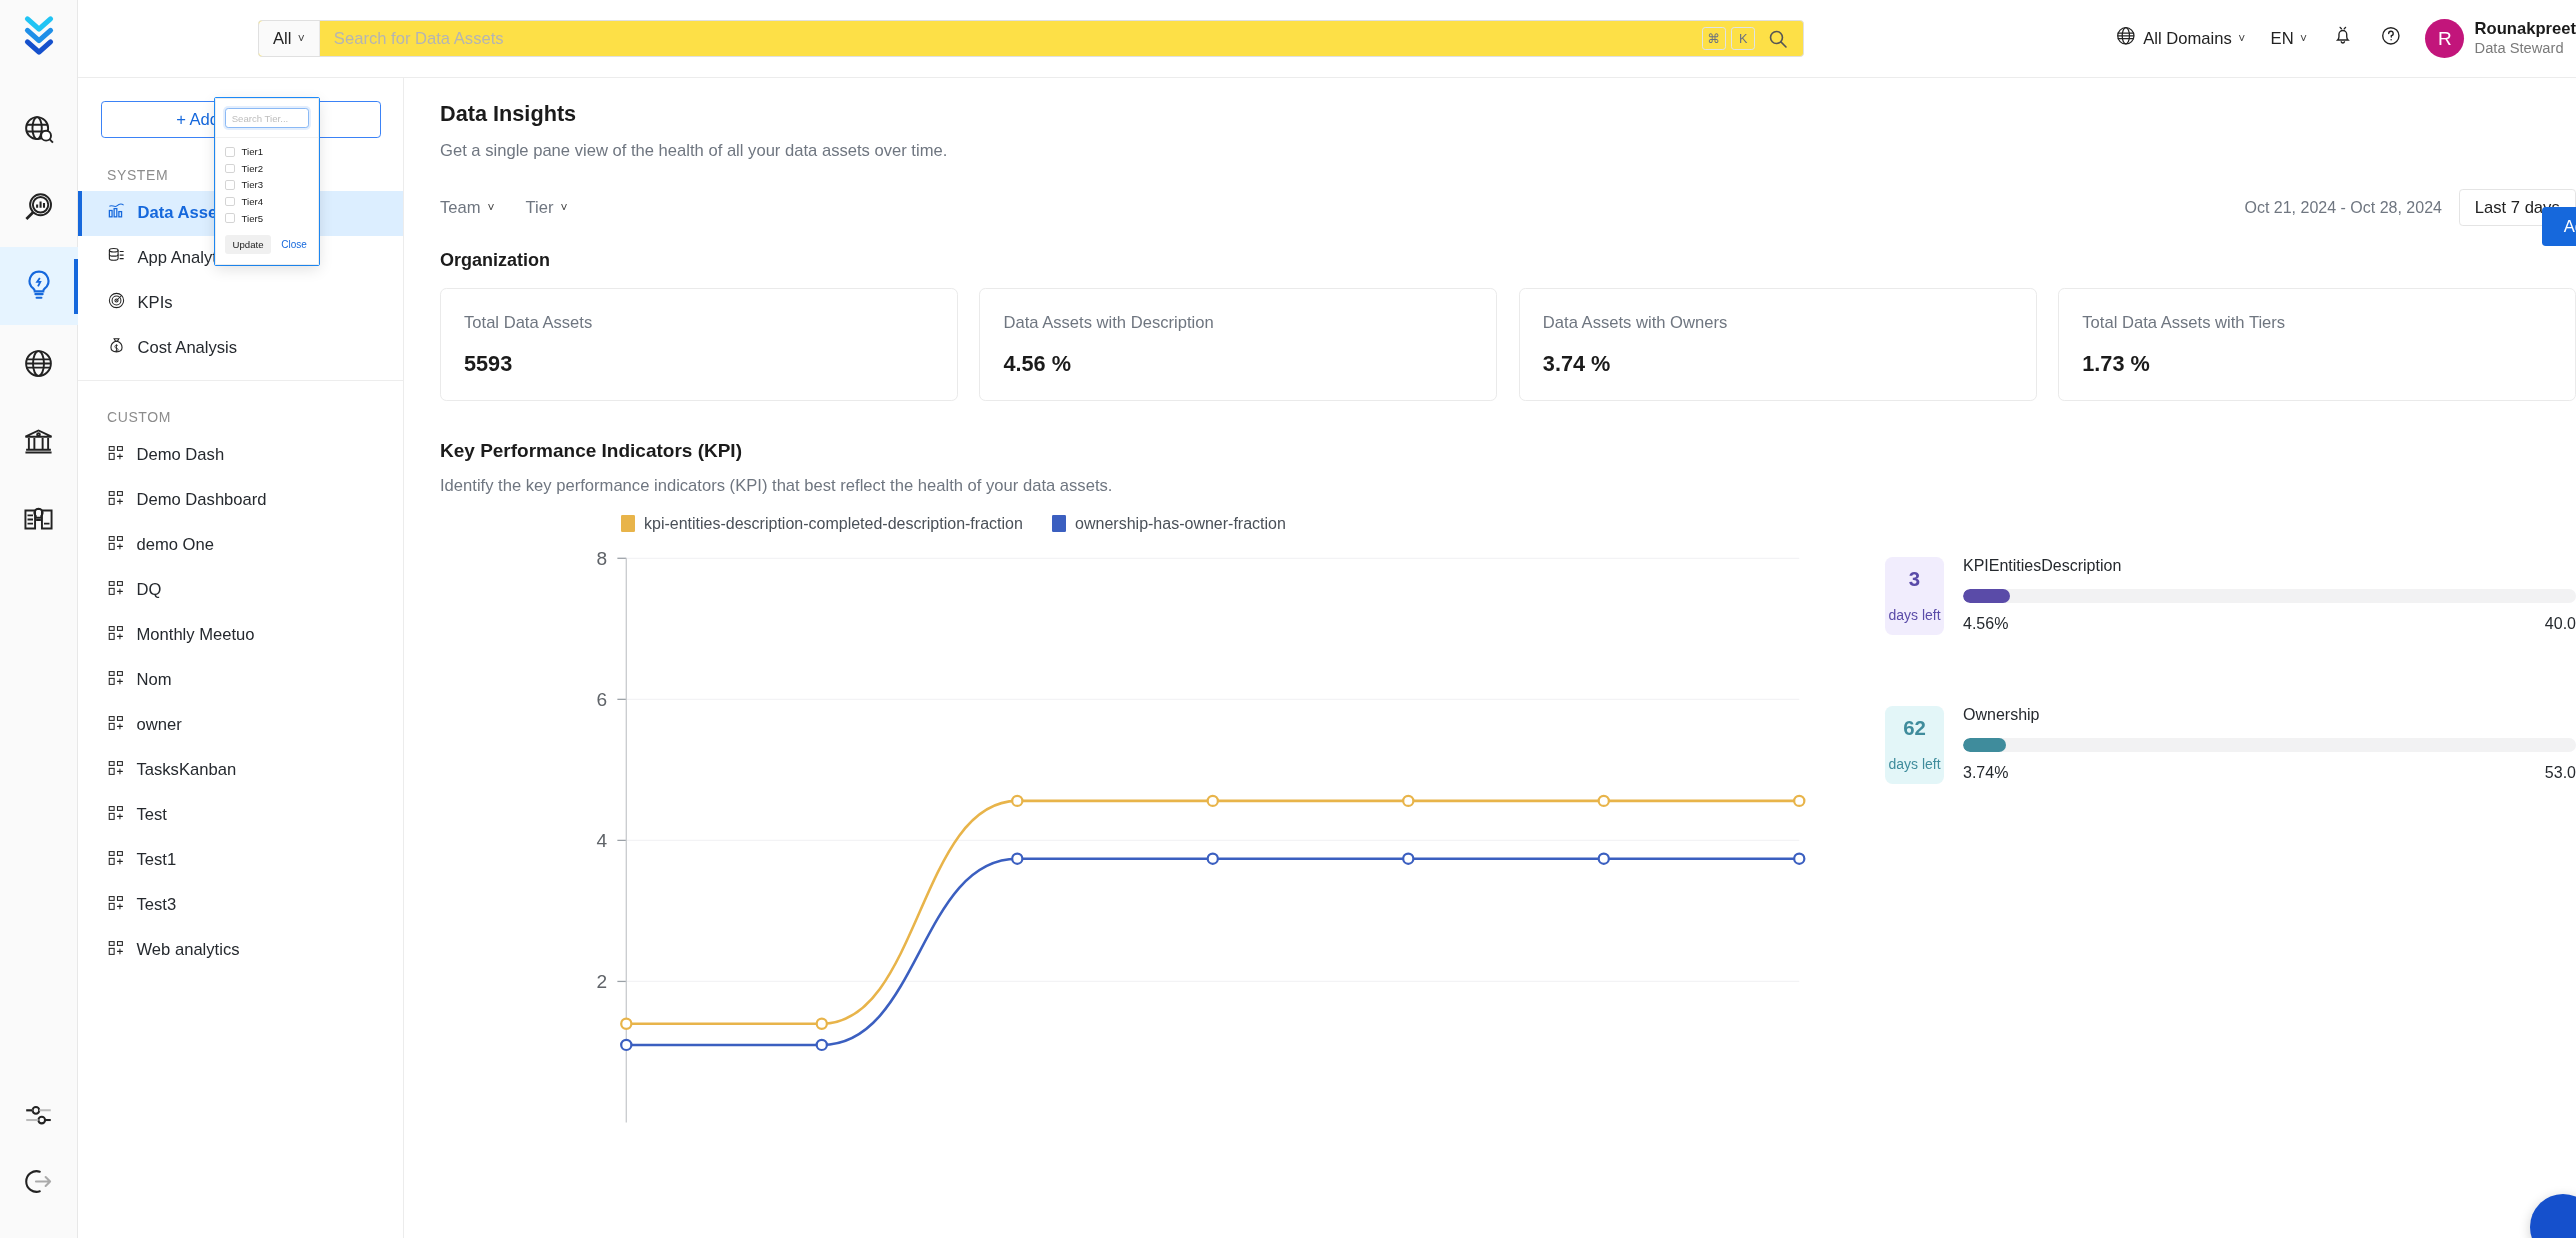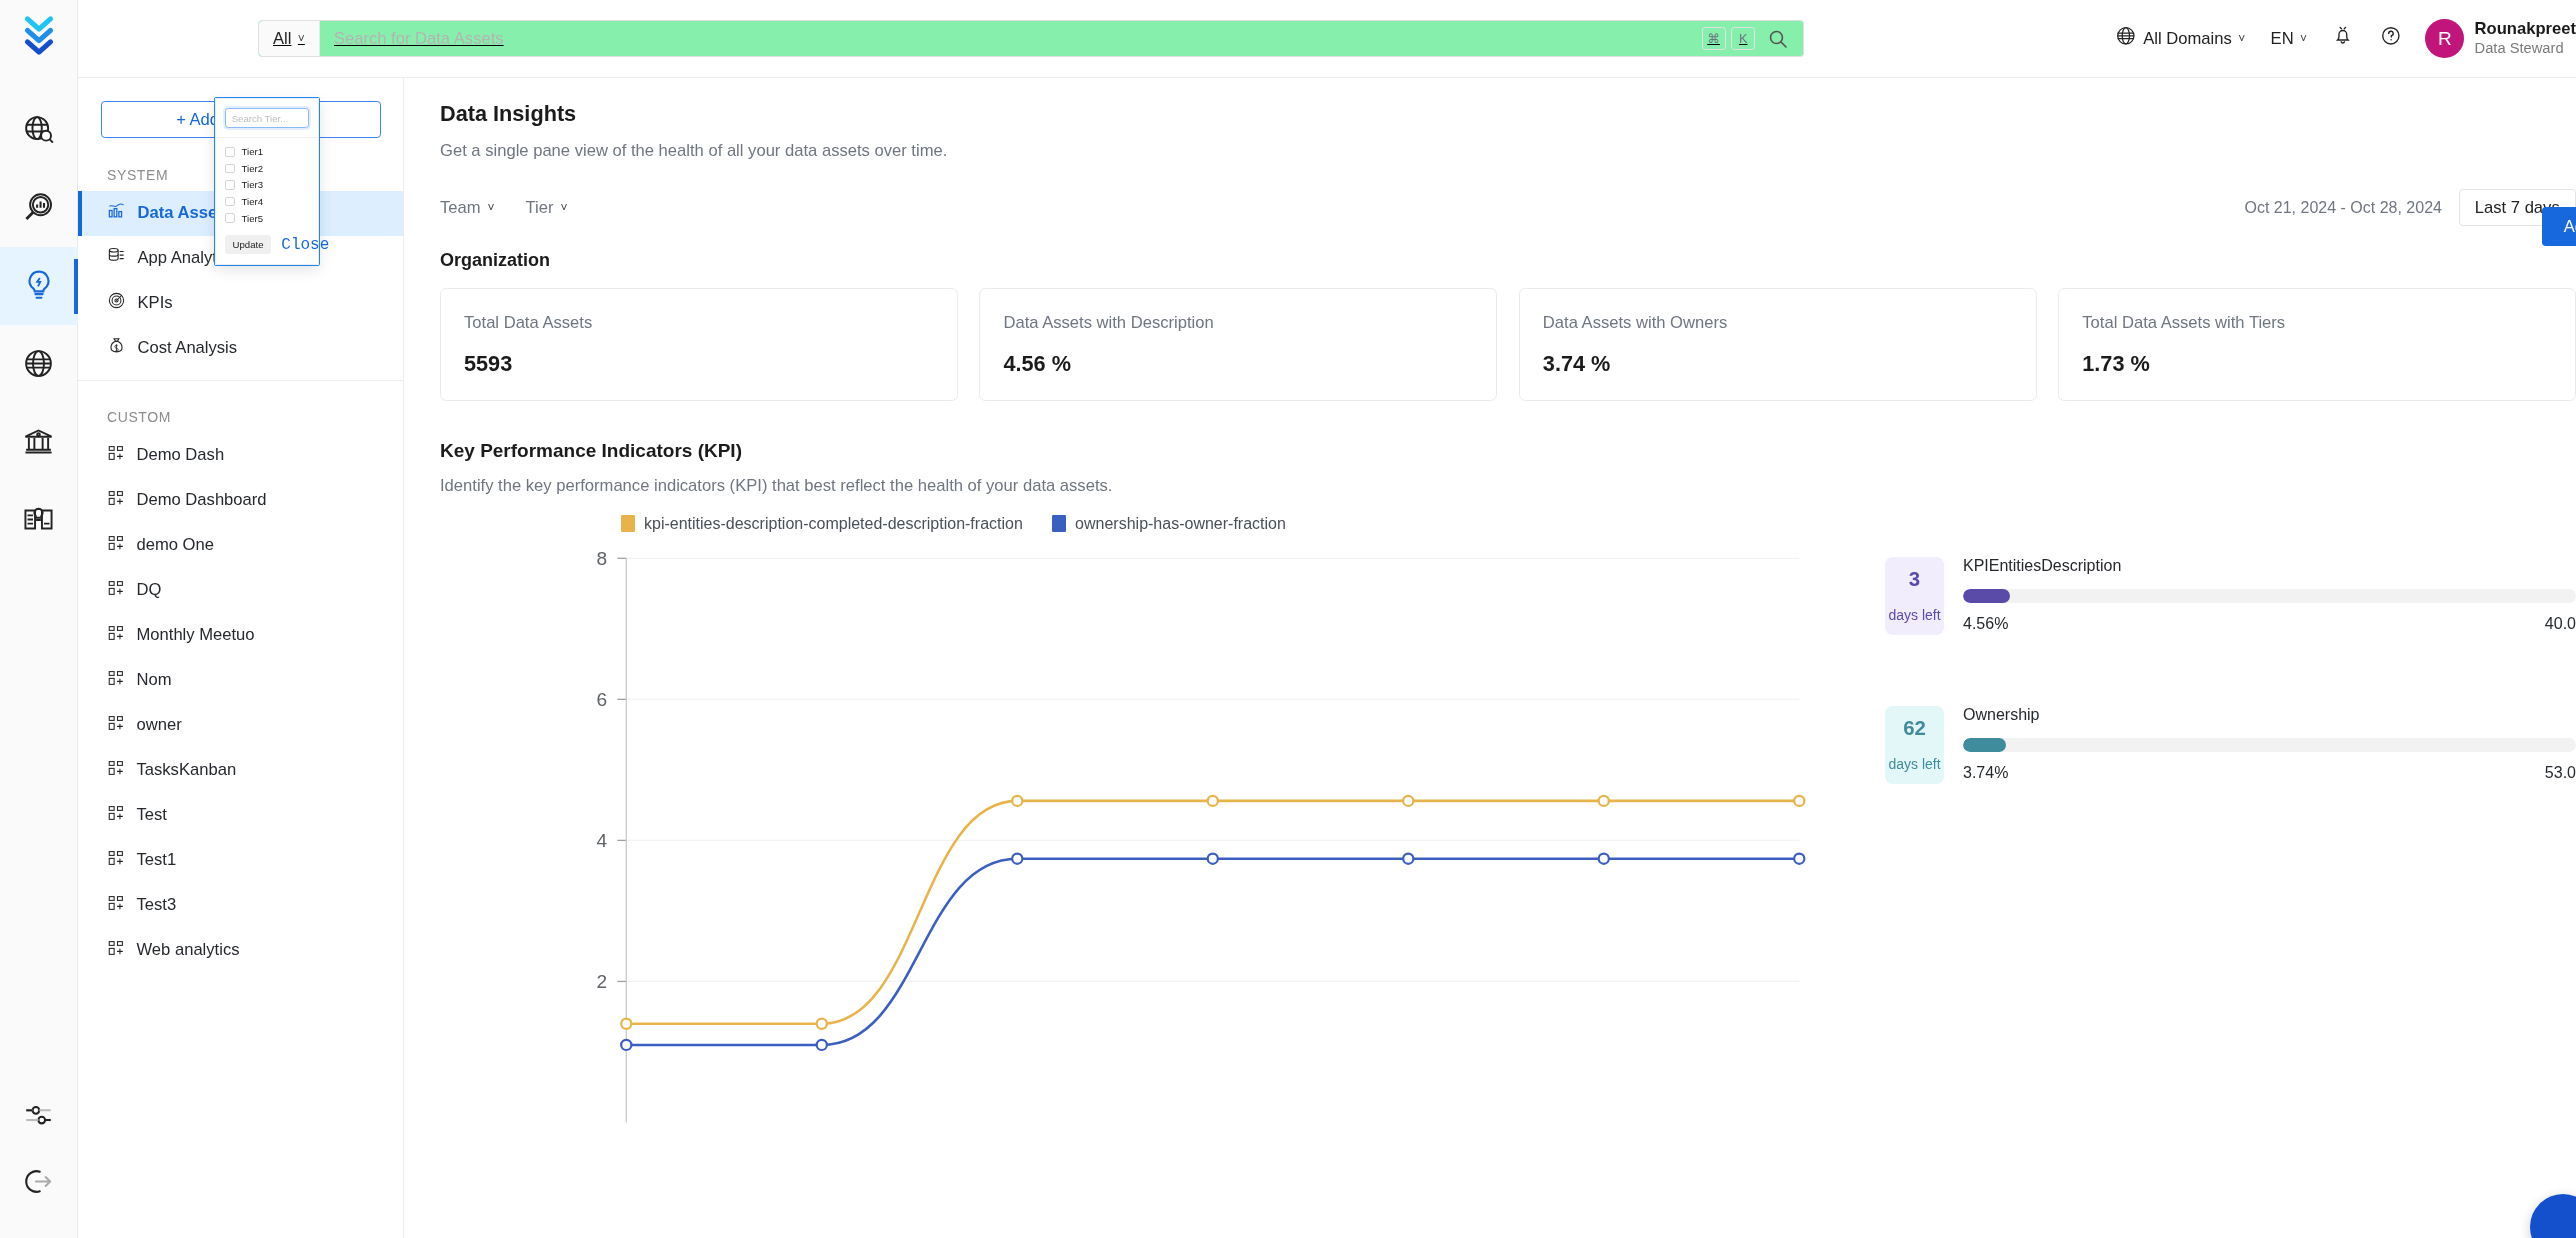--- a/index.html
+++ b/index.html
@@ -32,21 +32,21 @@
 
   
   #top-header {
     position: absolute; left: 78px; top: 0; right: 0; height: 78px;
     background: #fff; border-bottom: 0.6px solid #ececec;
     display: flex; align-items: center;
   }
   #search-wrap {
     display: flex; align-items: center; margin-left: 180px;
     height: 37px; border: 0.6px solid #e0e0e0; border-radius: 3.8px;
-    width: 1546px; background: #86efac; text-decoration: underline;
+    width: 1546px; background: #fde047;
   }
   #search-scope {
     display: flex; align-items: center; gap: 6.4px;
     padding: 0 14px; height: 100%;
     background: #fafafa; border-right: 0.6px solid #e8e8e8;
     border-radius: 3.8px 0 0 3.8px;
     font-size: 16.6px; color: #222;
   }
   #search-input {
     flex: 1; border: none; outline: none; height: 100%;
@@ -211,22 +211,22 @@
   #tier-actions {
     display: flex; align-items: center; gap: 10.2px;
     padding: 5.1px 9px 10.2px;
   }
   #tier-update {
     background: #f0f0f0; border: none; border-radius: 3px;
     padding: 3.8px 7.6px; font-size: 9.6px; color: #1b1b1b; cursor: pointer;
     font-family: "Liberation Sans", sans-serif;
   }
   #tier-close {
-    background: none; border: none; font-size: 16px; color: #1668dc;
-    cursor: pointer; font-family: Liberation Mono, monospace;
+    background: none; border: none; font-size: 10px; color: #1668dc;
+    cursor: pointer; font-family: Liberation Sans, sans-serif;
   }
 
   
   #fab {
     position: absolute; right: -20.4px; bottom: -21.7px;
     width: 66px; height: 66px; border-radius: 50%;
     background: #1550cc; z-index: 40;
     box-shadow: 0 2.5px 11.5px rgba(0,0,0,.18);
   }
 </style>

